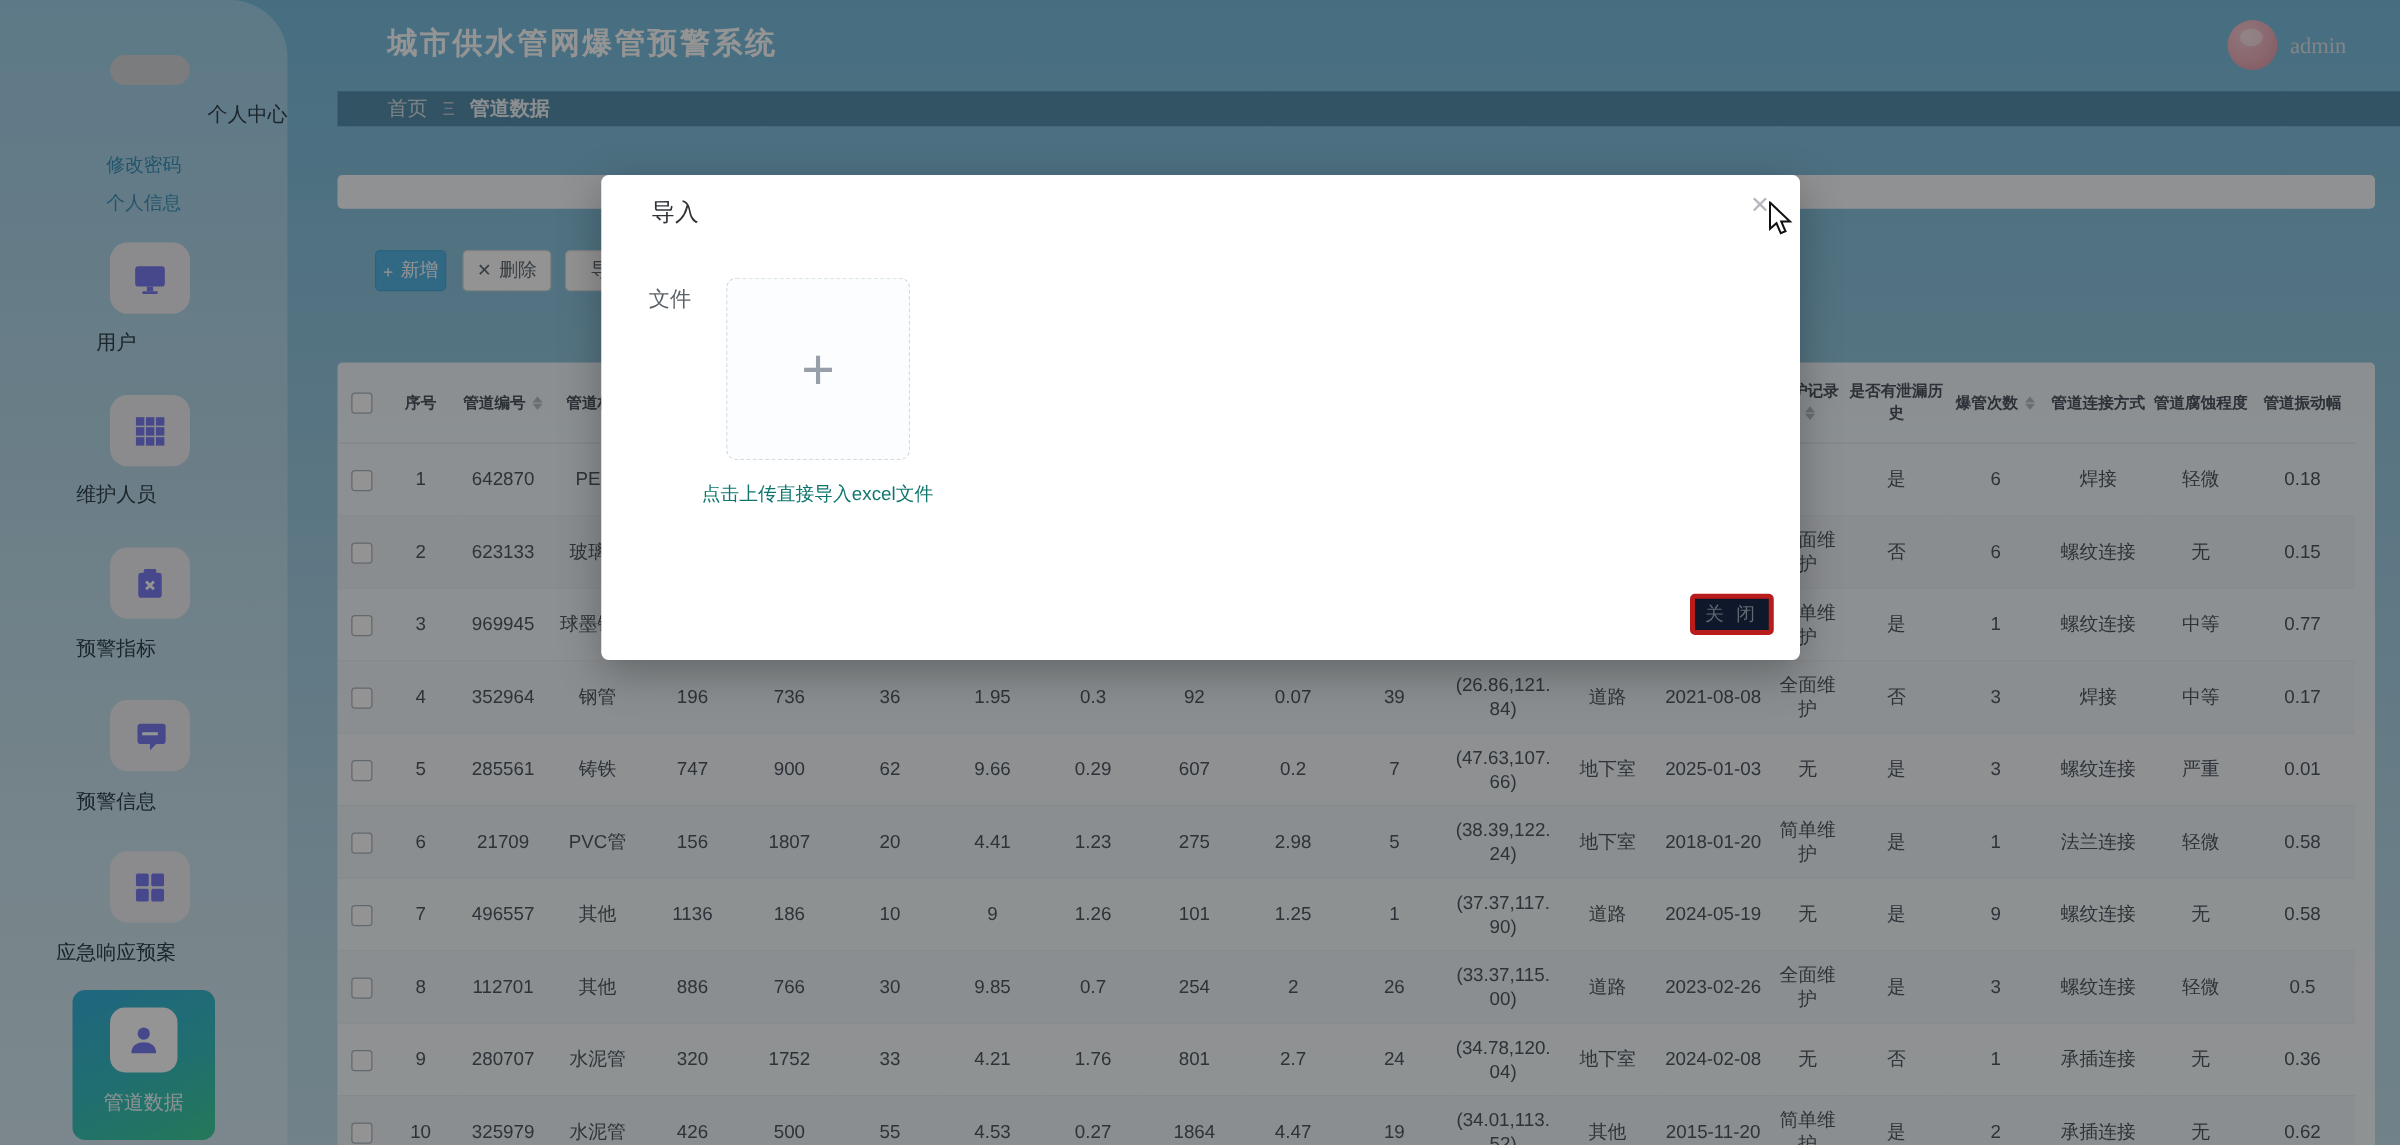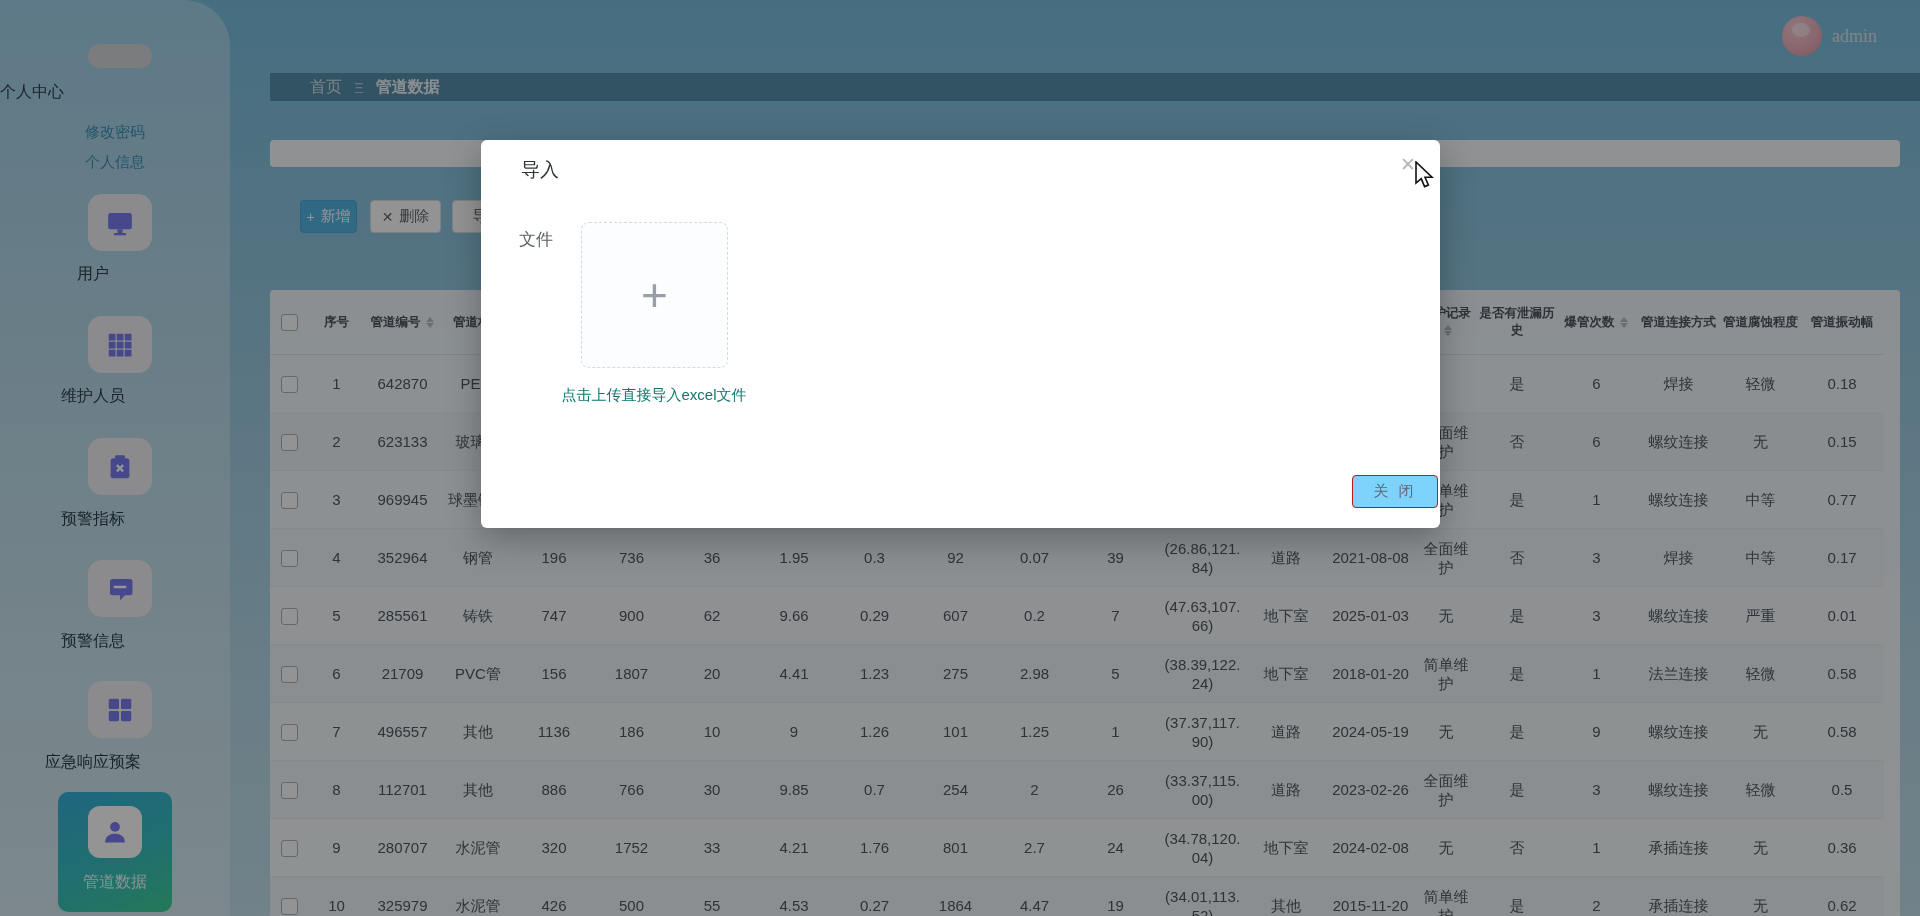--- a/index.html
+++ b/index.html
@@ -4,21 +4,21 @@
 <style>
   html,body{margin:0;padding:0;}
   body{font-family:"Liberation Sans","DejaVu Sans",sans-serif;}
   .stage{position:relative;width:1920px;height:916px;overflow:hidden;
     background:linear-gradient(180deg,#79bede 0%,#96c8e0 35%,#b6d9e8 75%,#c3e0ec 100%);}
 
   
   .sidebar{position:absolute;left:0;top:0;width:230px;height:916px;
     background:rgba(255,255,255,0.30);border-top-right-radius:46px;z-index:5;}
   .logo-pill{position:absolute;left:88px;top:44px;width:64px;height:24px;border-radius:12px;background:#d4d6d8;}
-  .profile-label{position:absolute;left:0;top:82px;width:230px;text-align:left;font-size:16px;color:#2f4049;}
+  .profile-label{position:absolute;left:0;top:82px;width:230px;text-align:right;font-size:16px;color:#2f4049;}
   .side-link{position:absolute;left:0;width:230px;text-align:center;font-size:15px;color:#3e92b9;cursor:pointer;}
   .side-link.l1{top:123px;} .side-link.l2{top:153px;}
   .menu-item{position:absolute;left:0;width:230px;text-align:center;cursor:pointer;}
   .icon-tile{position:absolute;left:88px;width:64px;height:57px;border-radius:14px;background:#eff0f3;
     display:flex;align-items:center;justify-content:center;}
   .icon-tile svg{width:30px;height:30px;}
   .menu-label{position:absolute;left:0;width:186px;text-align:center;font-size:16px;color:#2f4049;}
   .active-tile{position:absolute;left:58px;top:792px;width:114px;height:120px;border-radius:10px;
     background:linear-gradient(155deg,#35b0dc 0%,#38bfc0 55%,#3fd098 100%);cursor:pointer;}
   .active-ico{position:absolute;left:30px;top:14px;width:54px;height:52px;border-radius:12px;background:#ffffff;
@@ -73,22 +73,22 @@
   .overlay{position:absolute;inset:0;background:rgba(0,0,0,0.42);z-index:20;}
   .modal{position:absolute;left:481px;top:140px;width:959px;height:388px;background:#ffffff;border-radius:6px;
     box-shadow:0 10px 34px rgba(0,0,0,0.28);z-index:30;}
   .modal-title{position:absolute;left:40px;top:17px;font-size:19px;color:#2f3338;}
   .modal-close{position:absolute;right:24px;top:14px;font-size:19px;color:#b4b8bd;cursor:pointer;line-height:22px;}
   .file-label{position:absolute;left:38px;top:88px;width:46px;text-align:left;font-size:17px;color:#5a6268;}
   .upload-box{position:absolute;left:100px;top:82px;width:147px;height:146px;border:1px dashed #d5dae0;border-radius:8px;
     background:#fcfdfe;box-sizing:border-box;cursor:pointer;display:flex;align-items:center;justify-content:center;}
   .upload-plus{font-size:46px;font-weight:100;color:#97a0a8;line-height:46px;}
   .upload-hint{position:absolute;left:23px;top:246px;width:300px;text-align:center;font-size:15px;color:#0f766e;}
-  .modal-footer-btn{position:absolute;left:871px;top:335px;width:86px;height:33px;border:1px solid #b91c1c;border-radius:4px;
-    background:#7dd3fc;font-size:15px;color:#5f6a72;display:flex;align-items:center;justify-content:center;
+  .modal-footer-btn{position:absolute;left:871px;top:335px;width:67px;height:33px;border:4px solid #b91c1c;border-radius:4px;
+    background:#0f172a;font-size:15px;color:#5f6a72;display:flex;align-items:center;justify-content:center;
     box-sizing:border-box;cursor:pointer;letter-spacing:3px;}
 
   .cursor{position:absolute;left:1414px;top:161px;z-index:50;}
 </style>
 </head>
 <body>
 <div class="stage">
 
   <div class="sidebar">
     <div class="logo-pill"></div>
@@ -159,20 +159,21 @@
             <svg viewBox="0 0 24 24" fill="#7a7cf0">
               <circle cx="12" cy="7.6" r="4.2"></circle>
               <path d="M3.5 21 c0-5.2 4-7.4 8.5-7.4 s8.5 2.2 8.5 7.4 z"></path>
             </svg>
           </div>
           <div class="active-label">管道数据</div>
         </div>
       </div>
   </div>
 
+  <div class="page-title">城市供水管网爆管预警系统</div>
   <div class="avatar"></div>
   <div class="admin-name">admin</div>
 
   <div class="breadcrumb">
     <span class="home">首页</span>
     <span class="sep">Ξ</span>
     <span class="cur">管道数据</span>
   </div>
 
   <div class="filter-strip"></div>

